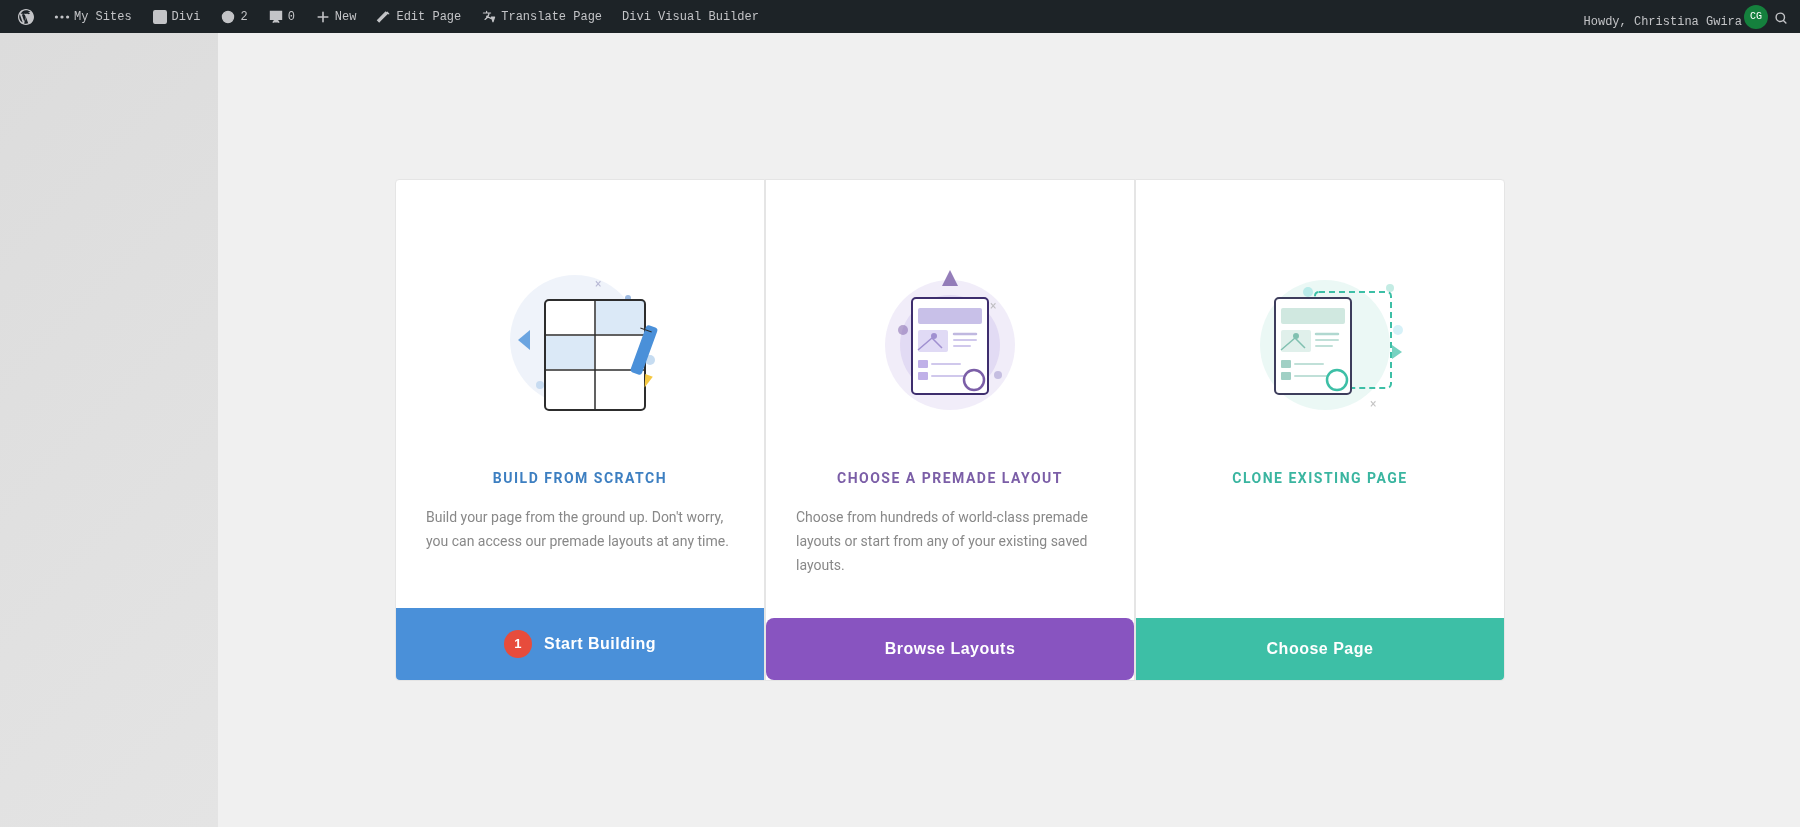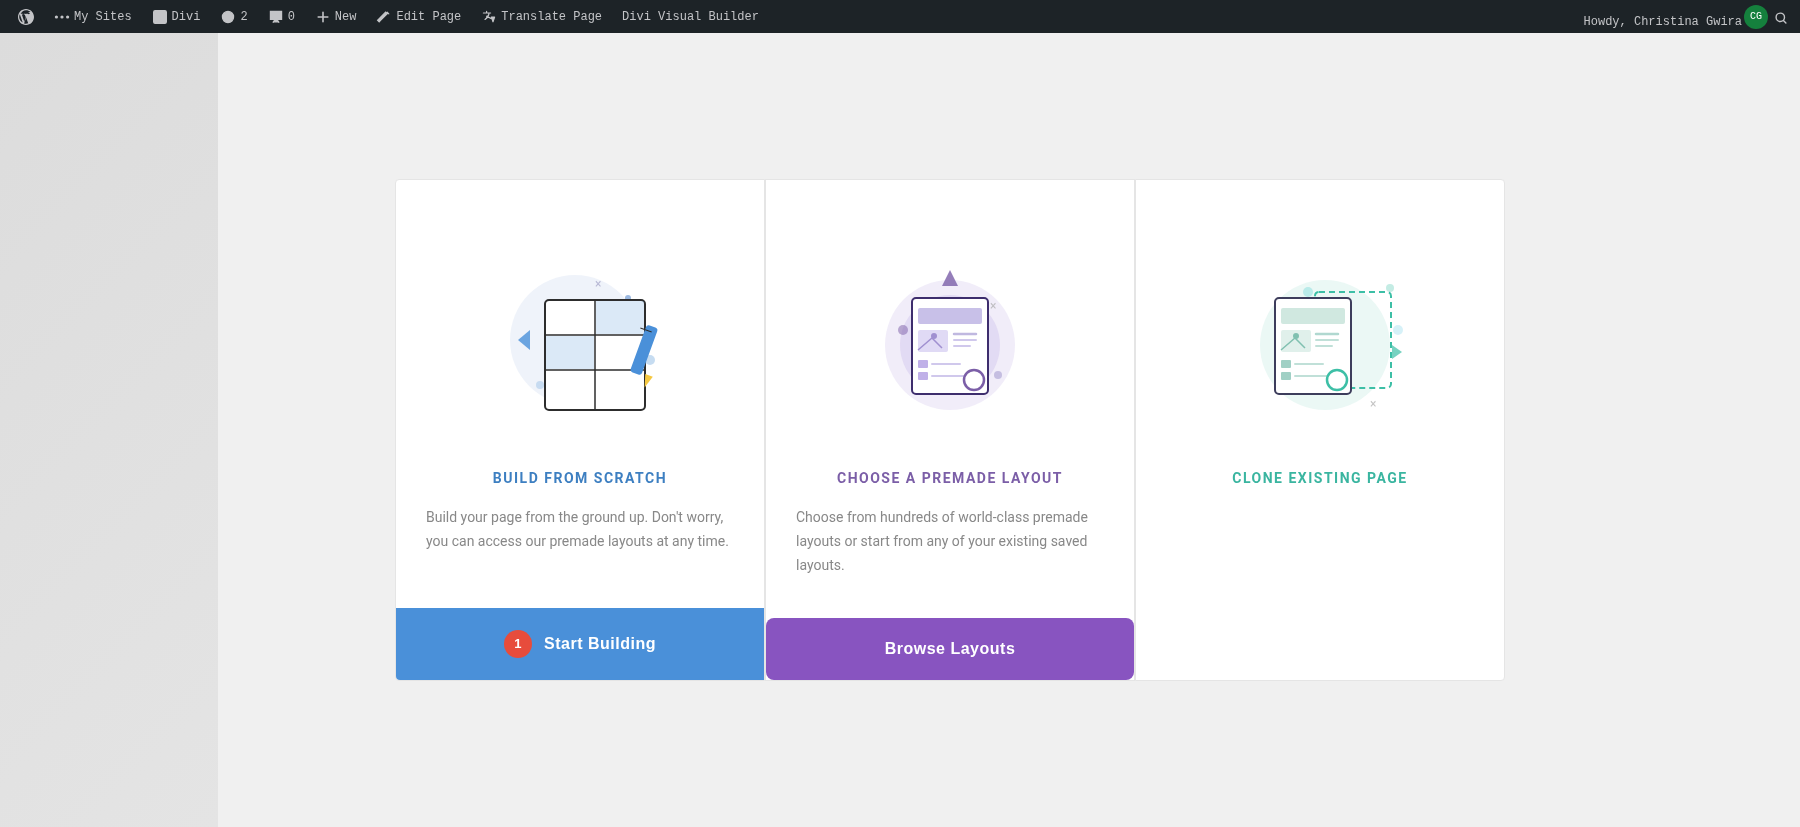--- a/index.html
+++ b/index.html
@@ -390,16 +390,21 @@
           <line x1="75" y1="134" x2="103" y2="134" stroke="#c0e0d8" stroke-width="2" stroke-linecap="round"></line>
           <rect x="61" y="142" width="10" height="8" rx="1" fill="#a0d0c5"></rect>
           <line x1="75" y1="146" x2="108" y2="146" stroke="#c0e0d8" stroke-width="2" stroke-linecap="round"></line>
 
           <circle cx="117" cy="150" r="10" fill="none" stroke="#3dbfa6" stroke-width="2.5"></circle>
         </svg>
       </div>
 
       <div class="card-title teal">CLONE EXISTING PAGE</div>
 
+      <div class="card-button-wrap">
+        <button class="card-btn btn-teal" style="border-radius:0 0 4px 0;">
+          <span>Choose Page</span>
+        </button>
+      </div>
     </div>
 
   </div>
 </div>
 
 </body></html>

